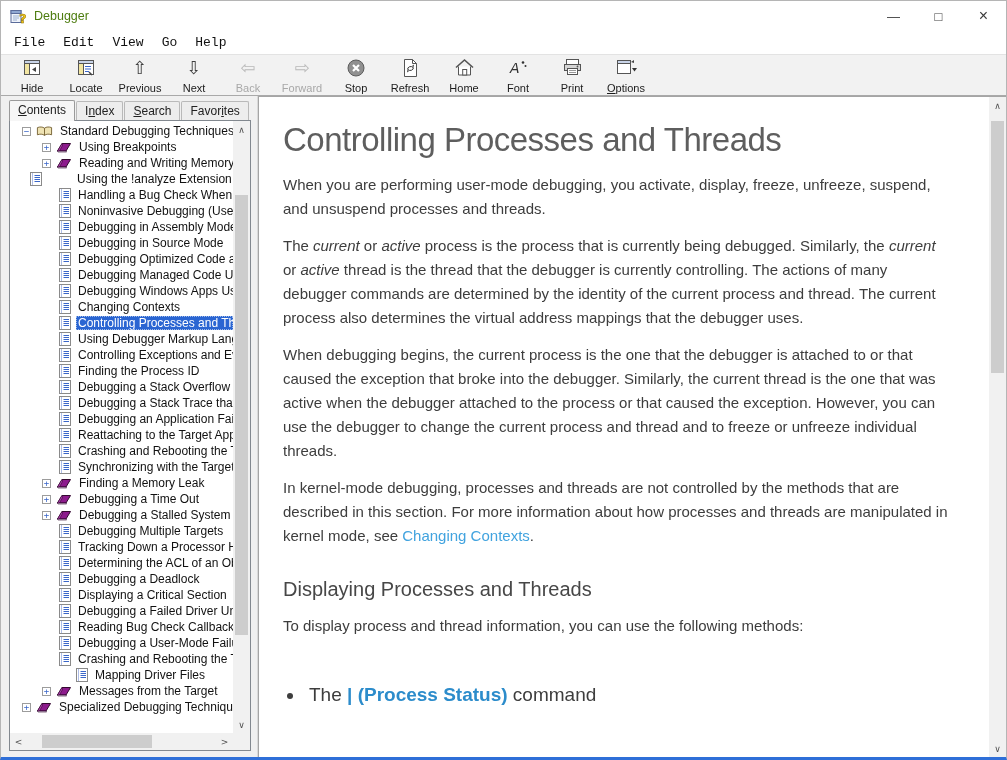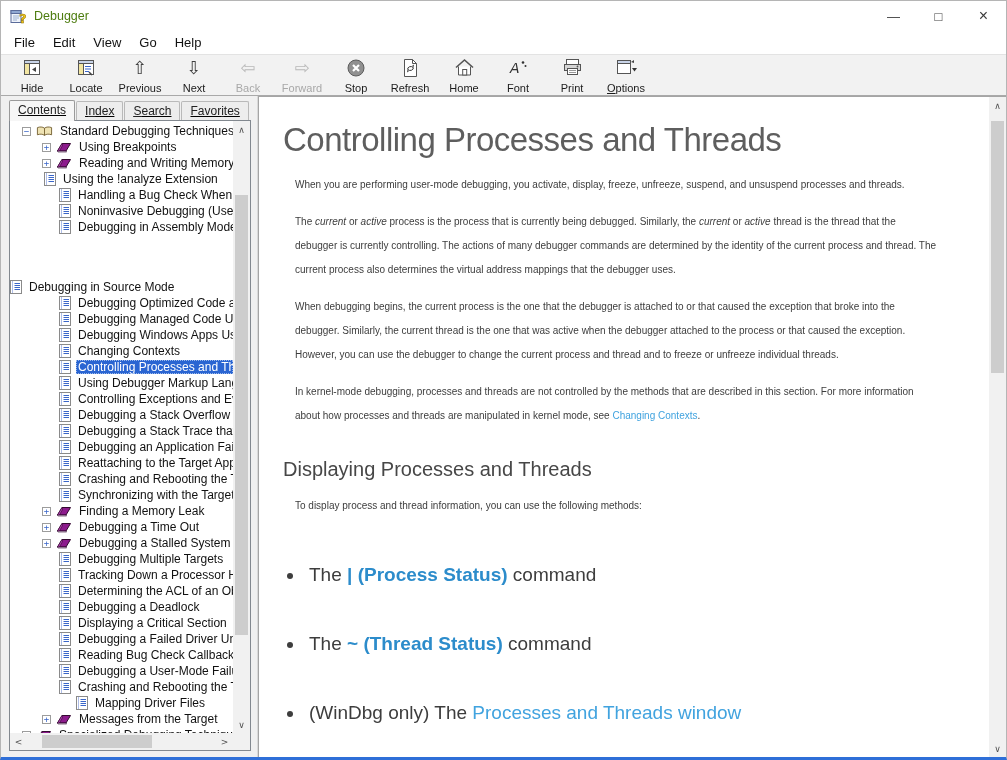--- a/index.html
+++ b/index.html
@@ -9,36 +9,36 @@
   
   .titlebar{height:30px;display:flex;align-items:center;background:#fff;flex:0 0 auto;}
   .titlebar .appicon{width:17px;height:17px;margin:0 7px 0 9px;flex:0 0 auto;}
   .titlebar .title{font-size:12.5px;color:#4d7c0f;}
   .titlebar .spacer{flex:1;}
   .winbtn{width:45px;height:30px;display:flex;align-items:center;justify-content:center;color:#3c3c3c;font-size:13px;cursor:default;}
   .winbtn.glyph-close{font-size:16px;}
 
   
   .menubar{height:23px;display:flex;align-items:center;background:#fff;padding-left:4px;flex:0 0 auto;}
-  .menu-item{padding:3px 9px;font-size:13px;color:#111;}
+  .menu-item{padding:3px 9px;font-size:13px;color:#111;font-family:Liberation Mono, monospace;}
 
   
   .toolbar{height:40px;background:#f2f2f2;border-top:1px solid #e3e3e3;border-bottom:1px solid #a9a9a9;display:flex;align-items:stretch;padding-left:4px;flex:0 0 auto;}
   .tb-btn{min-width:44px;padding:2px 5px 1px 5px;display:flex;flex-direction:column;align-items:center;justify-content:space-between;}
   .tb-btn .tbicon{height:21px;display:flex;align-items:center;justify-content:center;font-family:"DejaVu Sans",sans-serif;font-size:18px;line-height:19px;color:#3f3f3f;}
   .tb-btn .tblabel{font-size:11px;color:#1c1c1c;line-height:12px;white-space:nowrap;}
   .tb-btn.disabled .tbicon{color:#b9b9b9;}
   .tb-btn.disabled .tblabel{color:#a8a8a8;}
 
   
   .main{flex:1;display:flex;min-height:0;background:#f0f0f0;}
 
   
   .leftpane{box-sizing:border-box;width:257px;flex:0 0 auto;display:flex;flex-direction:column;background:#f0f0f0;padding:3px 6px 6px 8px;border-right:1px solid #d9d9d9;}
-  .tabbar{height:21px;display:flex;align-items:flex-end;flex:0 0 auto;position:relative;z-index:2;text-decoration:underline;}
+  .tabbar{height:21px;display:flex;align-items:flex-end;flex:0 0 auto;position:relative;z-index:2;}
   .tab{box-sizing:border-box;padding:2px 8px 3px 8px;font-size:12px;color:#222;background:#ededed;border:1px solid #b9b9b9;border-bottom:none;border-radius:2px 2px 0 0;margin-right:1px;height:19px;}
   .tab.active{background:#f6f6f6;height:21px;position:relative;top:1px;border-color:#9a9a9a;}
   .tab u{text-decoration:underline;}
 
   
   .treebox{flex:1;background:#fff;border:1px solid #82888f;position:relative;overflow:hidden;min-height:0;}
   .tree-items{position:absolute;left:0;top:2px;right:17px;bottom:17px;overflow:hidden;}
   .tree-row{height:16px;display:flex;align-items:center;white-space:nowrap;font-size:12px;color:#111;}
   .expandbox{box-sizing:border-box;width:9px;height:9px;border:1px solid #9c9c9c;background:#fff;color:#3a66c9;font-size:9px;line-height:7px;text-align:center;flex:0 0 auto;margin-right:5px;font-family:"DejaVu Sans Mono",monospace;}
   .tree-icon{flex:0 0 auto;margin-right:5px;display:flex;align-items:center;}
@@ -55,21 +55,21 @@
   .sb-arrow.left{left:0;top:0;}
   .sb-arrow.right{right:0;top:0;}
   .vthumb{position:absolute;left:2px;right:2px;background:#cdcdcd;}
   .hthumb{position:absolute;top:2px;bottom:2px;background:#cdcdcd;}
 
   
   .contentpane{flex:1;position:relative;background:#fff;border-top:1px solid #a5a5a5;border-left:1px solid #a5a5a5;min-width:0;}
   .article{position:absolute;left:0;top:0;right:17px;bottom:0;overflow:hidden;padding:6px 40px 0 24px;}
   .article h1{font-size:33px;font-weight:300;color:#5e5e5e;margin:18px 0 14px 0;letter-spacing:-0.5px;}
   .article h2{font-size:20px;font-weight:400;color:#474747;margin:30px 0 8px 0;}
-  .article p{font-size:10px;line-height:24px;color:#3d3d3d;margin:13px 12px;}
+  .article p{font-size:15px;line-height:24px;color:#3d3d3d;margin:13px 0;}
   .article ul{margin:20px 0 6px 22px;padding:0;}
   .article li{font-size:19px;line-height:24px;color:#3d3d3d;margin-bottom:11px;padding-left:4px;margin-top:45px;}
   .article em{font-style:italic;}
   a.lnk{color:#41a3df;text-decoration:none;}
   a.lnk.bold{color:#2c8ccb;font-weight:bold;}
   .cvscroll{position:absolute;top:0;right:0;bottom:0;width:17px;background:#f1f1f1;}
 </style>
 </head>
 <body>
 
@@ -250,21 +250,21 @@
               <span class="expandbox">+</span>
               <span class="tree-icon">
                 <svg width="16" height="13" viewBox="0 0 16 13">
                   <path d="M1.5 10 L6 2.5 H14.5 L10 10 Z" fill="#8d1b8d" stroke="#33092f"></path>
                   <path d="M1.5 10 L6 2.5 L6.8 4 L3 10.8 Z" fill="#b445b4" stroke="#33092f" stroke-width="0.6"></path>
                   <path d="M1.5 10 h8.5 l0.6 1 h-8.5 z" fill="#e9e2ee" stroke="#33092f" stroke-width="0.6"></path>
                 </svg>
               </span>
               <span class="tree-label">Reading and Writing Memory</span>
             </div>
-            <div class="tree-row" style="padding-left: 34px;">
+            <div class="tree-row" style="padding-left: 20px; gap: 28px;">
               <span class="tree-icon">
                 <svg width="12" height="14" viewBox="0 0 12 14">
                   <rect x="0.5" y="0.5" width="11" height="13" fill="#fff" stroke="#8a8a8a"></rect>
                   <path d="M2.5 1 v12" stroke="#aebde8"></path>
                   <path d="M4.5 3.5h5.5M4.5 5.5h5.5M4.5 7.5h5.5M4.5 9.5h5.5" stroke="#3a66c9"></path>
                 </svg>
               </span>
               <span class="tree-label">Using the !analyze Extension</span>
             </div>
             <div class="tree-row" style="padding-left: 49px;">
@@ -290,21 +290,21 @@
             <div class="tree-row" style="padding-left: 49px;">
               <span class="tree-icon">
                 <svg width="12" height="14" viewBox="0 0 12 14">
                   <rect x="0.5" y="0.5" width="11" height="13" fill="#fff" stroke="#8a8a8a"></rect>
                   <path d="M2.5 1 v12" stroke="#aebde8"></path>
                   <path d="M4.5 3.5h5.5M4.5 5.5h5.5M4.5 7.5h5.5M4.5 9.5h5.5" stroke="#3a66c9"></path>
                 </svg>
               </span>
               <span class="tree-label">Debugging in Assembly Mode</span>
             </div>
-            <div class="tree-row" style=" margin-top: 44px;">
+            <div class="tree-row" style="padding-left: 49px;">
               <span class="tree-icon">
                 <svg width="12" height="14" viewBox="0 0 12 14">
                   <rect x="0.5" y="0.5" width="11" height="13" fill="#fff" stroke="#8a8a8a"></rect>
                   <path d="M2.5 1 v12" stroke="#aebde8"></path>
                   <path d="M4.5 3.5h5.5M4.5 5.5h5.5M4.5 7.5h5.5M4.5 9.5h5.5" stroke="#3a66c9"></path>
                 </svg>
               </span>
               <span class="tree-label">Debugging in Source Mode</span>
             </div>
             <div class="tree-row" style="padding-left: 49px;">
@@ -369,20 +369,30 @@
             </div>
             <div class="tree-row" style="padding-left: 49px;">
               <span class="tree-icon">
                 <svg width="12" height="14" viewBox="0 0 12 14">
                   <rect x="0.5" y="0.5" width="11" height="13" fill="#fff" stroke="#8a8a8a"></rect>
                   <path d="M2.5 1 v12" stroke="#aebde8"></path>
                   <path d="M4.5 3.5h5.5M4.5 5.5h5.5M4.5 7.5h5.5M4.5 9.5h5.5" stroke="#3a66c9"></path>
                 </svg>
               </span>
               <span class="tree-label">Controlling Exceptions and Event</span>
+            </div>
+            <div class="tree-row" style="padding-left: 49px;">
+              <span class="tree-icon">
+                <svg width="12" height="14" viewBox="0 0 12 14">
+                  <rect x="0.5" y="0.5" width="11" height="13" fill="#fff" stroke="#8a8a8a"></rect>
+                  <path d="M2.5 1 v12" stroke="#aebde8"></path>
+                  <path d="M4.5 3.5h5.5M4.5 5.5h5.5M4.5 7.5h5.5M4.5 9.5h5.5" stroke="#3a66c9"></path>
+                </svg>
+              </span>
+              <span class="tree-label">Finding the Process ID</span>
             </div>
             <div class="tree-row" style="padding-left: 49px;">
               <span class="tree-icon">
                 <svg width="12" height="14" viewBox="0 0 12 14">
                   <rect x="0.5" y="0.5" width="11" height="13" fill="#fff" stroke="#8a8a8a"></rect>
                   <path d="M2.5 1 v12" stroke="#aebde8"></path>
                   <path d="M4.5 3.5h5.5M4.5 5.5h5.5M4.5 7.5h5.5M4.5 9.5h5.5" stroke="#3a66c9"></path>
                 </svg>
               </span>
               <span class="tree-label">Debugging a Stack Overflow</span>

